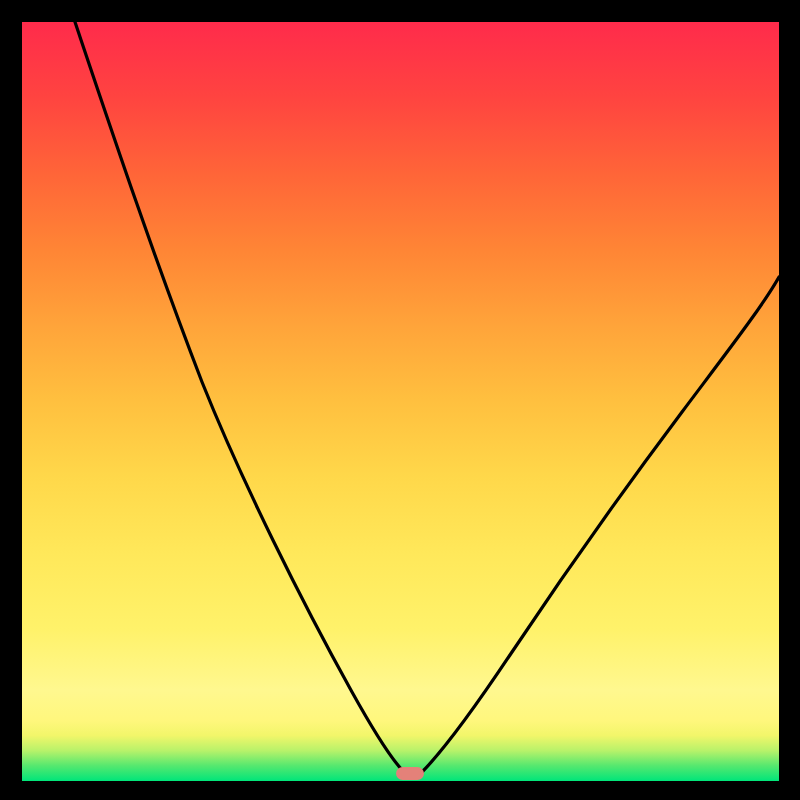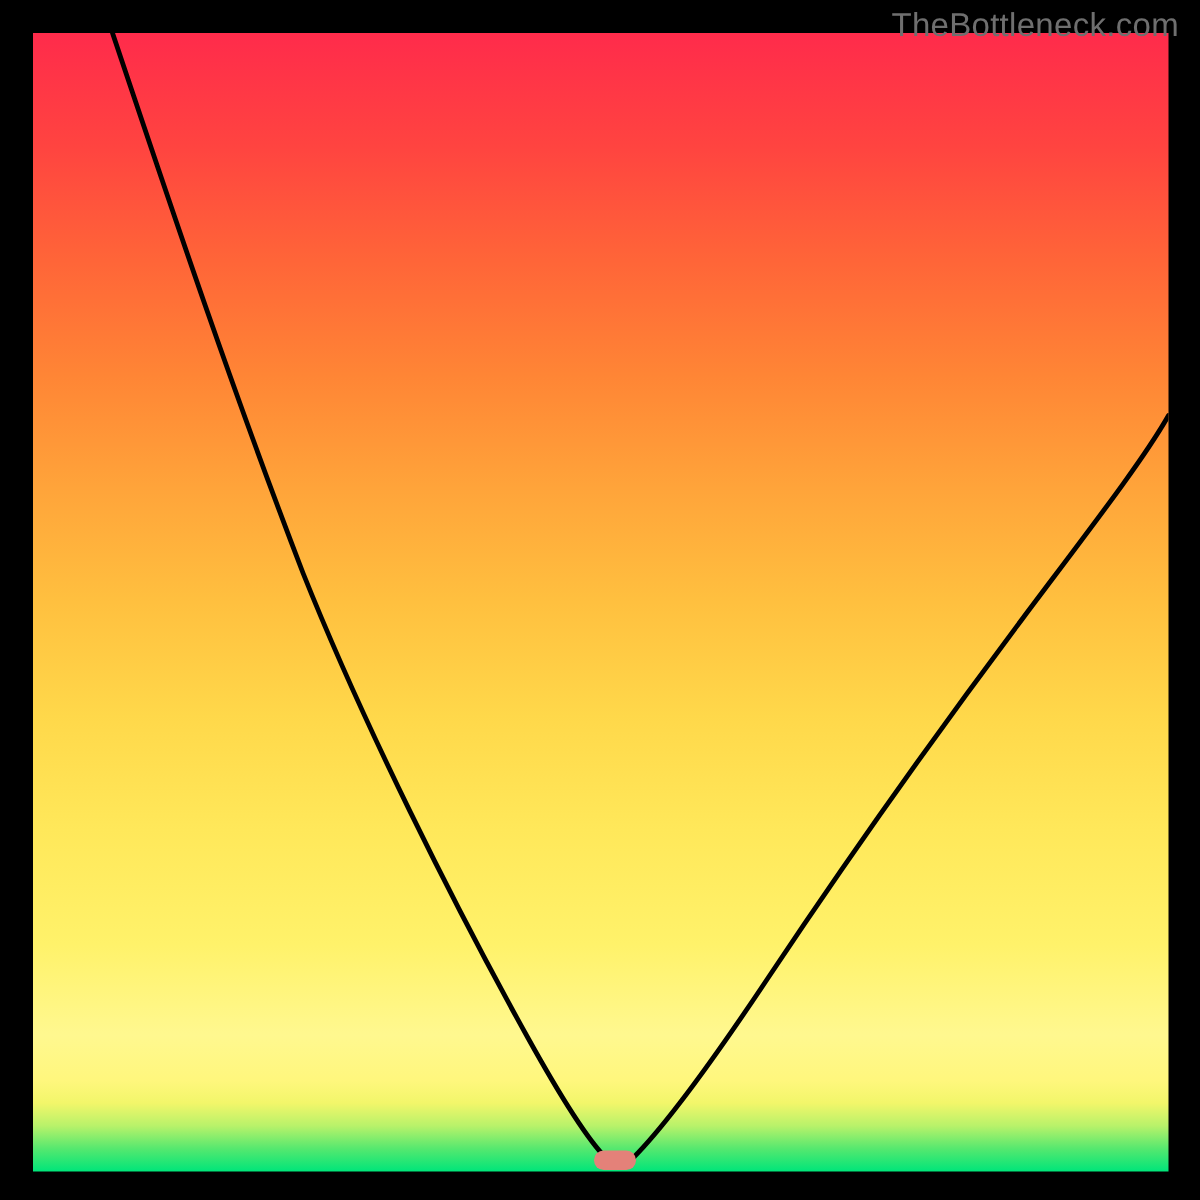--- a/index.html
+++ b/index.html
@@ -82,14 +82,13 @@
                C 355 715, 372 740, 382 750"></path>
 
       <path d="M 400 750
                C 420 730, 450 690, 490 630
                C 540 555, 600 470, 660 390
                C 705 330, 740 285, 757 255"></path>
 
       <rect class="marker" x="374" y="745" width="28" height="13" rx="6.5" ry="6.5"></rect>
     </svg>
   </div>
-  <div class="watermark">TheBottleneck.com</div>
 </div>
 
 </body></html>

